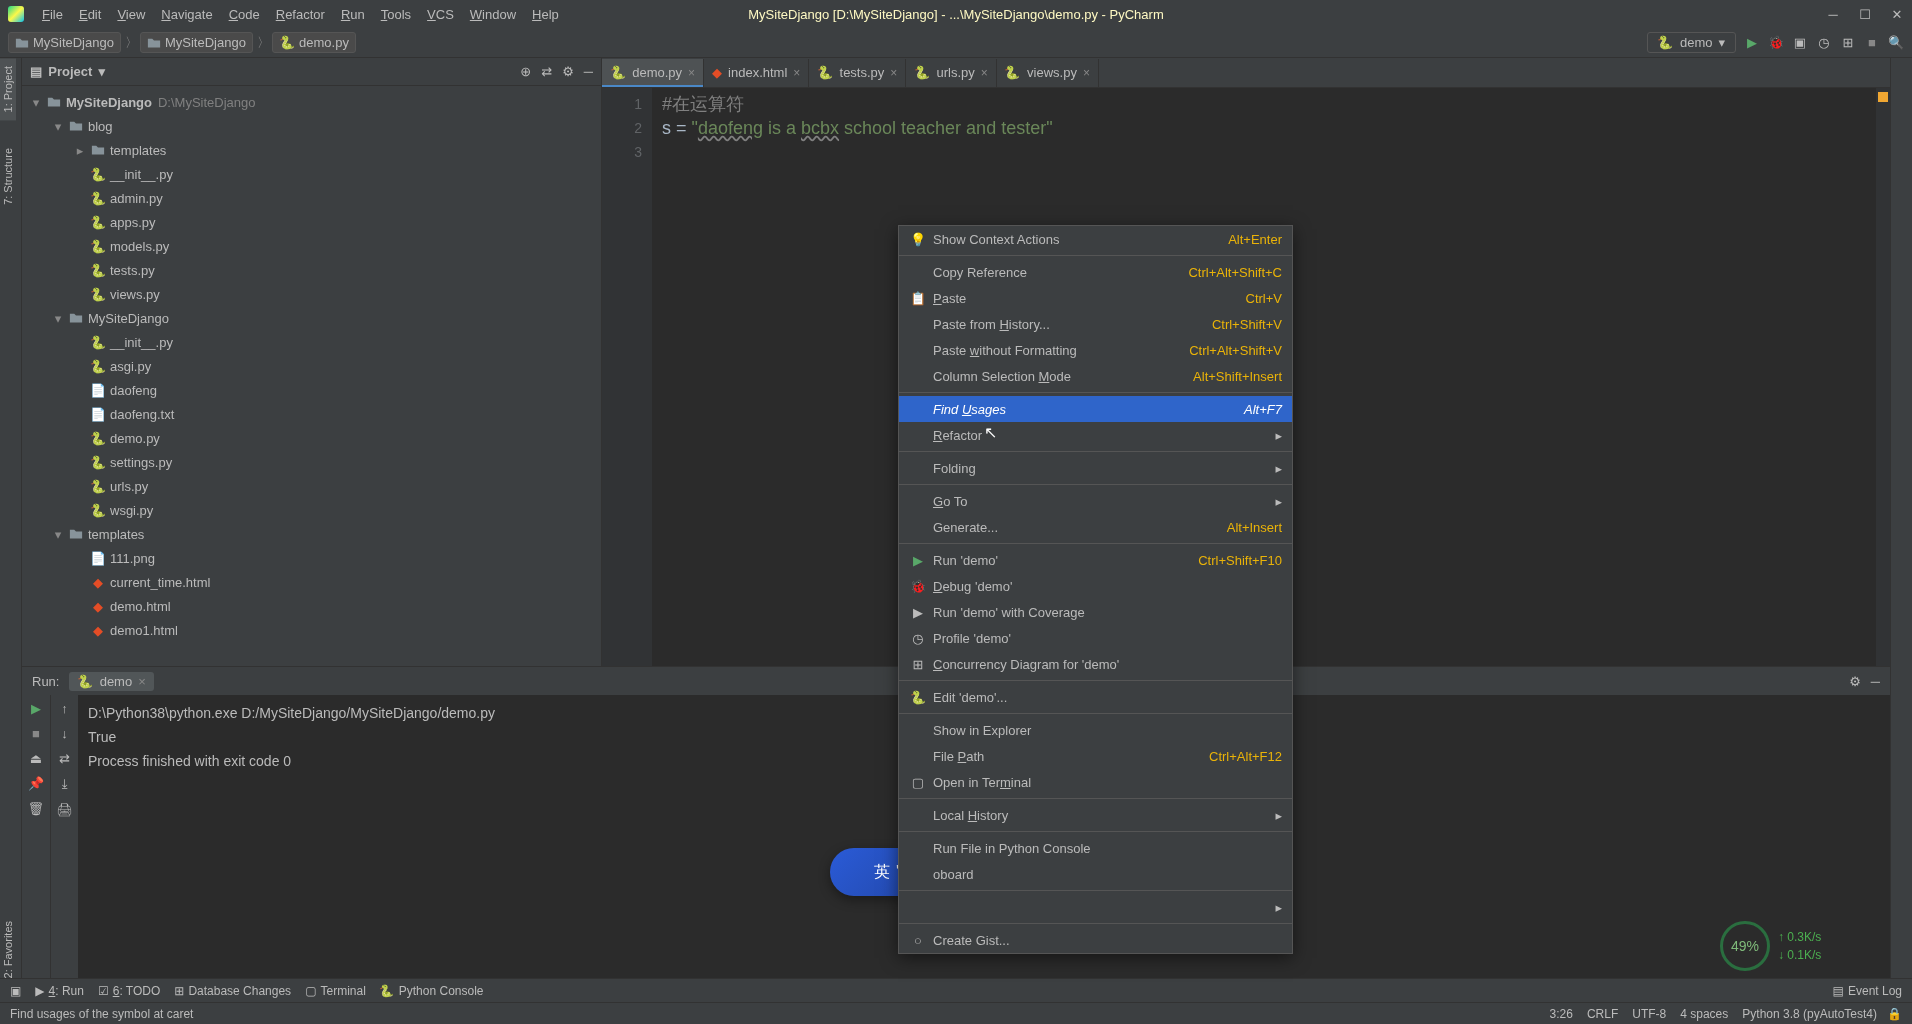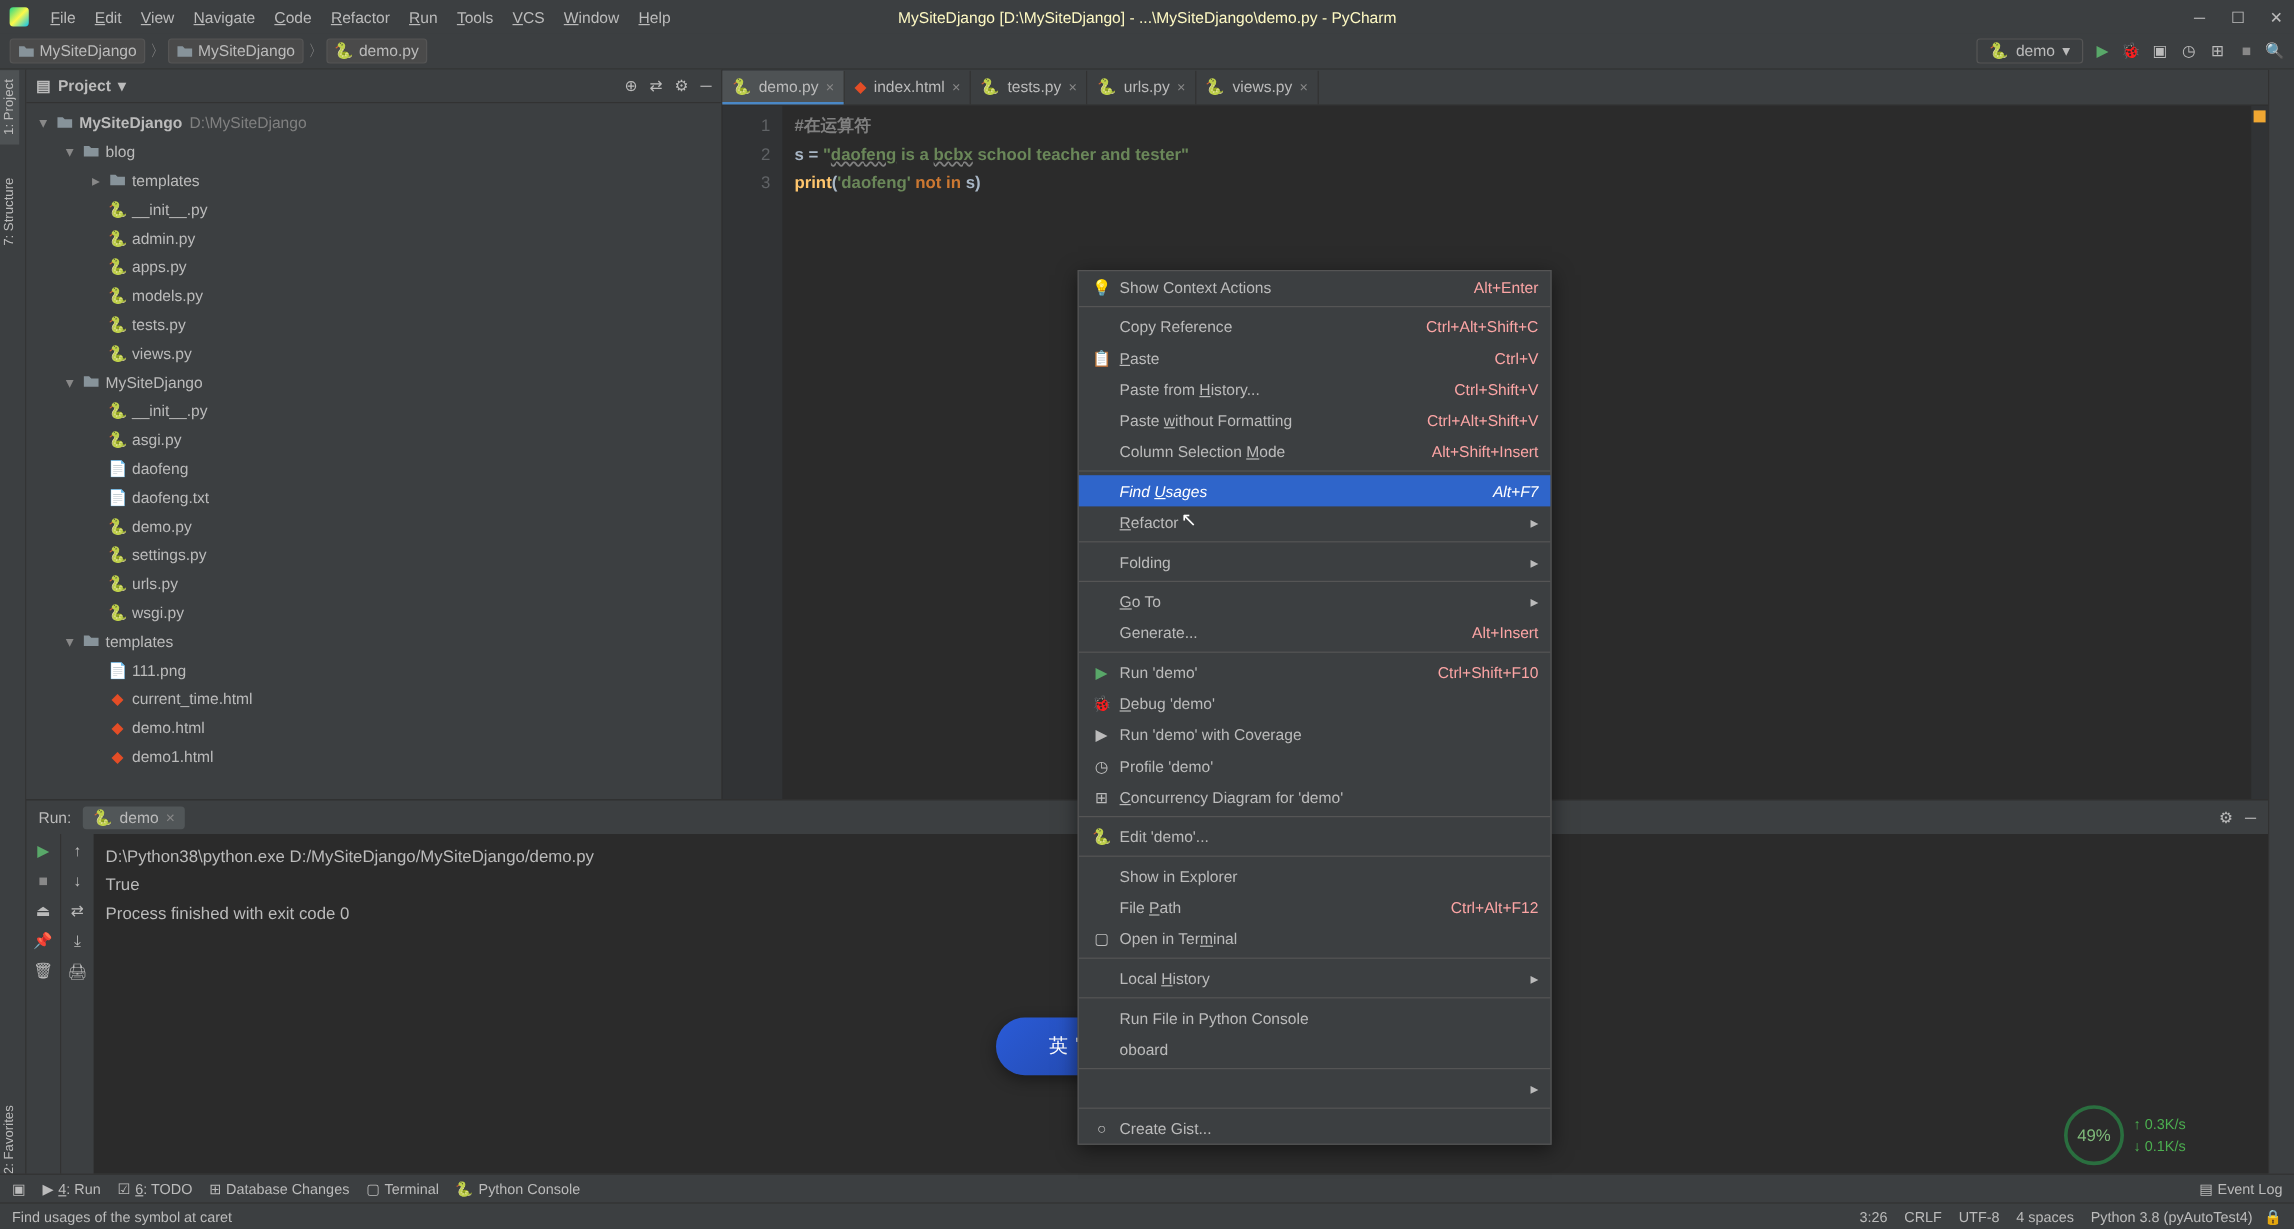--- a/index.html
+++ b/index.html
@@ -40,21 +40,21 @@
 
 
 .editor-area { position: absolute; left: 602px; top: 58px; right: 22px; height: 608px; background: #2b2b2b; display: flex; flex-direction: column; }
 .tab-bar { height: 30px; display: flex; align-items: center; background: #3c3f41; border-bottom: 1px solid #323232; }
 .editor-tab { height: 28px; display: flex; align-items: center; padding: 0 8px; gap: 6px; border-right: 1px solid #323232; cursor: pointer; position: relative; }
 .editor-tab.active { background: #4e5254; }
 .editor-tab.active::after { content: ''; position: absolute; bottom: 0; left: 0; right: 0; height: 2px; background: #4a88c7; }
 .tab-close { color: #888; font-size: 12px; }
 .editor-body { flex: 1; display: flex; background: #2b2b2b; position: relative; }
 .gutter { width: 50px; background: #313335; padding-top: 4px; text-align: right; padding-right: 10px; color: #606366; font-family: Consolas, monospace; font-size: 14px; line-height: 24px; }
-.code { flex: 1; padding-top: 4px; padding-left: 10px; font-family: Consolas, monospace; font-size: 14px; line-height: 24px; color: #a9b7c6; font-weight: bold; }
+.code { flex: 1; padding-top: 4px; padding-left: 10px; font-family: Consolas, monospace; font-size: 18px; line-height: 24px; color: #a9b7c6; }
 .c-comment { color: #808080; }
 .c-str { color: #6a8759; }
 .c-kw { color: #cc7832; }
 .c-func { color: #ffc66d; }
 .c-warn { text-decoration: underline wavy #808080; }
 .editor-right-stripe { width: 14px; background: #313335; }
 
 
 .run-panel { position: absolute; left: 22px; right: 22px; top: 666px; bottom: 28px; background: #2b2b2b; border-top: 1px solid #323232; display: flex; flex-direction: column; }
 .run-header { height: 28px; display: flex; align-items: center; background: #3c3f41; padding: 0 10px; gap: 10px; }
@@ -63,21 +63,21 @@
 .run-toolbar { width: 28px; background: #3c3f41; display: flex; flex-direction: column; align-items: center; padding-top: 6px; gap: 10px; }
 .run-toolbar2 { width: 28px; background: #3c3f41; display: flex; flex-direction: column; align-items: center; padding-top: 6px; gap: 10px; border-left: 1px solid #323232; }
 .console { flex: 1; padding: 6px 10px; font-family: Consolas, monospace; font-size: 14px; line-height: 24px; color: #bbbbbb; }
 
 
 .context-menu { position: absolute; left: 898px; top: 225px; width: 395px; background: #3c3f41; border: 1px solid #555; box-shadow: 0 4px 16px rgba(0,0,0,0.5); z-index: 100; }
 .cm-item { height: 26px; display: flex; align-items: center; padding: 0 10px; cursor: pointer; position: relative; }
 .cm-item.highlighted { background: #2f65ca; color: #fff; font-style: italic; }
 .cm-item .cm-icon { width: 18px; display: inline-flex; justify-content: center; margin-right: 6px; }
 .cm-item .cm-label { flex: 1; }
-.cm-item .cm-shortcut { color: #fca5a5; }
+.cm-item .cm-shortcut { color: #eab308; }
 .cm-item.highlighted .cm-shortcut { color: #fff; }
 .cm-item .cm-arrow { position: absolute; right: 10px; }
 .cm-sep { height: 1px; background: #555; margin: 3px 0; }
 .underline-char { text-decoration: underline; }
 
 
 .ime-bubble { position: absolute; left: 830px; top: 848px; width: 200px; height: 48px; background: linear-gradient(135deg, #2a5bd7, #1e3a8a); border-radius: 24px; display: flex; align-items: center; justify-content: center; gap: 6px; z-index: 90; box-shadow: 0 4px 12px rgba(0,0,0,0.4); }
 .ime-char { color: #fff; font-size: 16px; }
 
 
@@ -407,21 +407,20 @@
     </div>
   <div class="editor-body">
     <div class="gutter">
       <div>1</div>
       <div>2</div>
       <div>3</div>
     </div>
     <div class="code">
       <div><span class="c-comment">#在运算符</span></div>
       <div><span>s = </span><span class="c-str">"</span><span class="c-str c-warn">daofeng</span><span class="c-str"> is a </span><span class="c-str c-warn">bcbx</span><span class="c-str"> school teacher and tester</span><span class="c-str">"</span></div>
-      <div><span class="c-func">print</span><span>(</span><span class="c-str">'daofeng'</span><span class="c-kw"> not in </span><span>s</span><span>)</span></div>
     </div>
     <div class="editor-right-stripe">
       <div style="width:10px;height:10px;background:#f0a732;margin:4px auto;"></div>
     </div>
   </div>
 </div>
 
 <div class="run-panel">
   <div class="run-header">
     <span>Run:</span>

